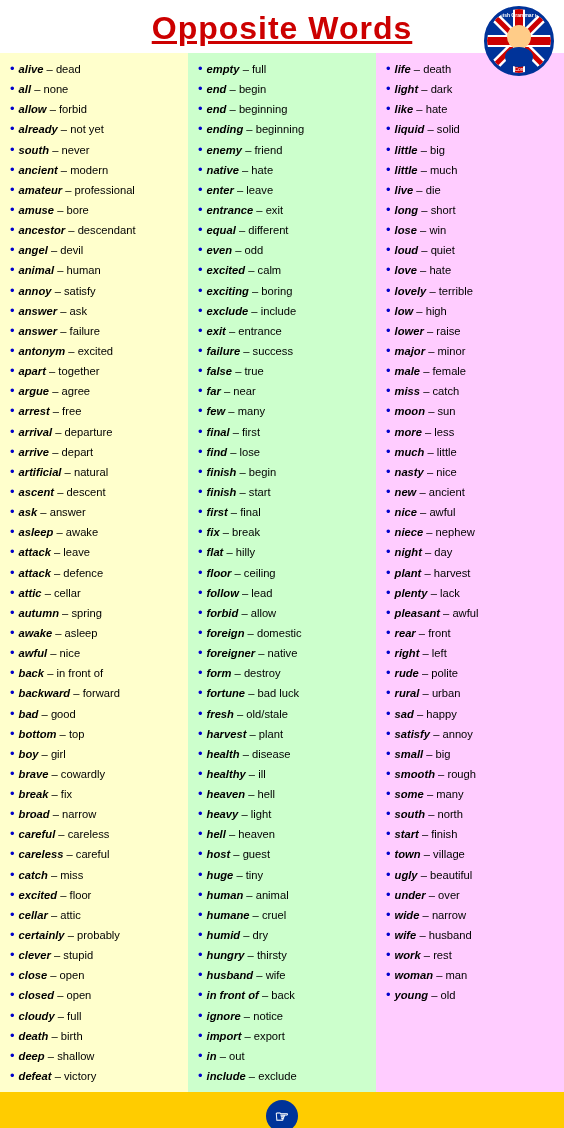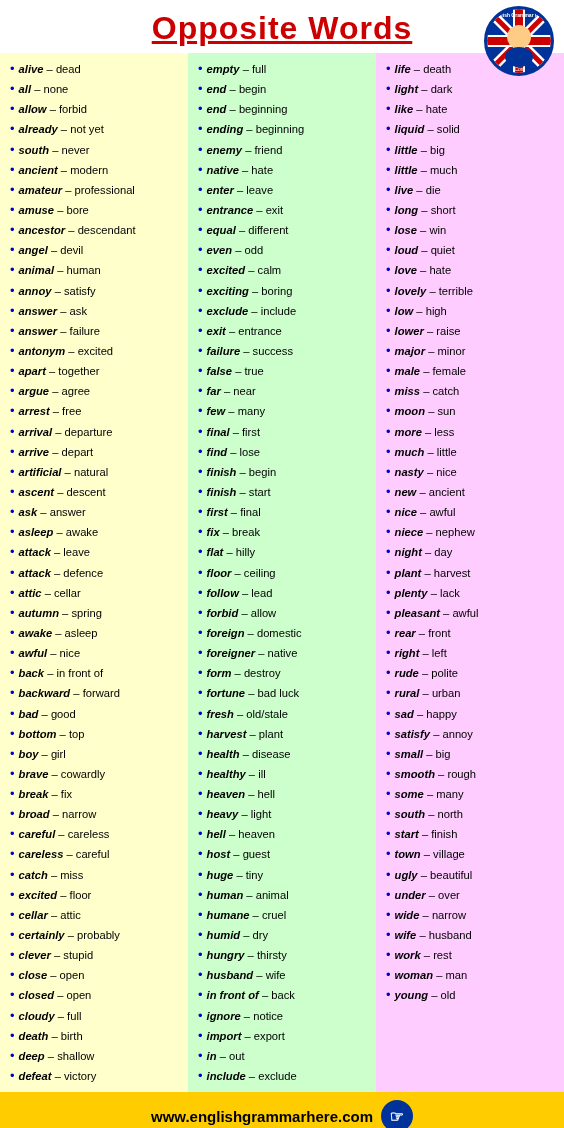--- a/index.html
+++ b/index.html
@@ -281,16 +281,15 @@
         <div class="word-item"><span class="bullet">•</span><span class="word-bold">under</span>&nbsp;<span class="word-plain">– over</span></div>
         <div class="word-item"><span class="bullet">•</span><span class="word-bold">wide</span>&nbsp;<span class="word-plain">– narrow</span></div>
         <div class="word-item"><span class="bullet">•</span><span class="word-bold">wife</span>&nbsp;<span class="word-plain">– husband</span></div>
         <div class="word-item"><span class="bullet">•</span><span class="word-bold">work</span>&nbsp;<span class="word-plain">– rest</span></div>
         <div class="word-item"><span class="bullet">•</span><span class="word-bold">woman</span>&nbsp;<span class="word-plain">– man</span></div>
         <div class="word-item"><span class="bullet">•</span><span class="word-bold">young</span>&nbsp;<span class="word-plain">– old</span></div>
       </div>
   </div>
 
   <div class="footer">
-    <span>www.englishgrammarhere.com</span>
     <div class="footer-icon">☞</div>
   </div>
 </div>
 
 </body></html>

